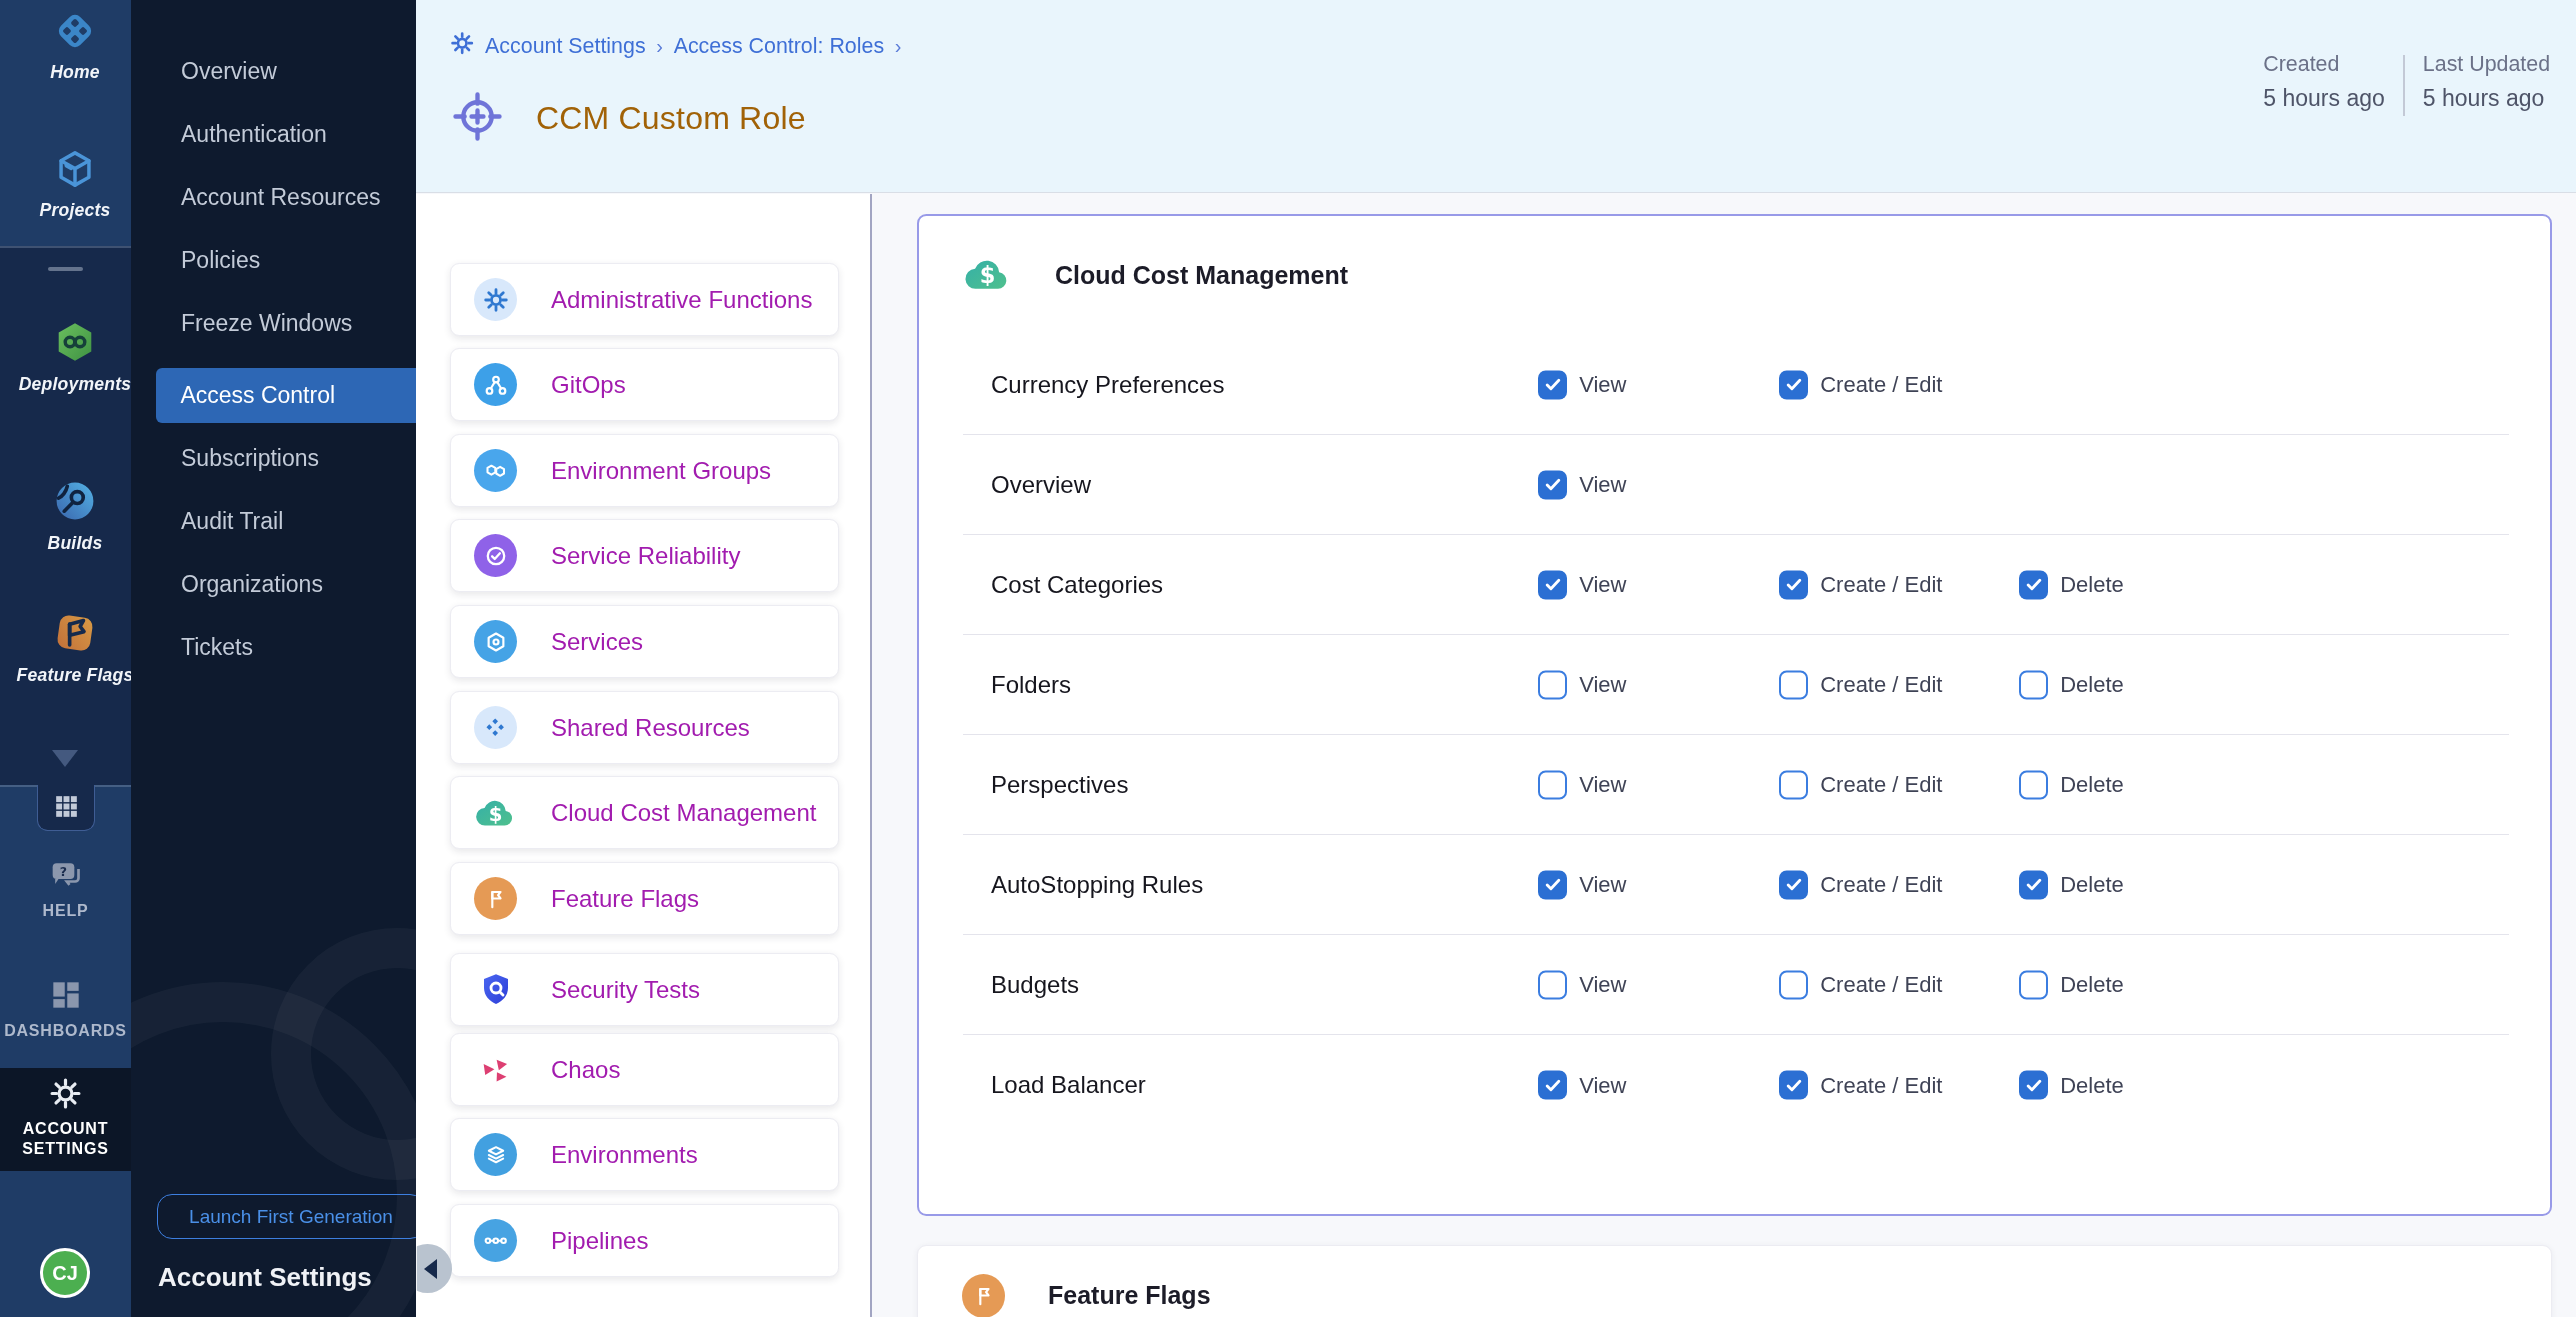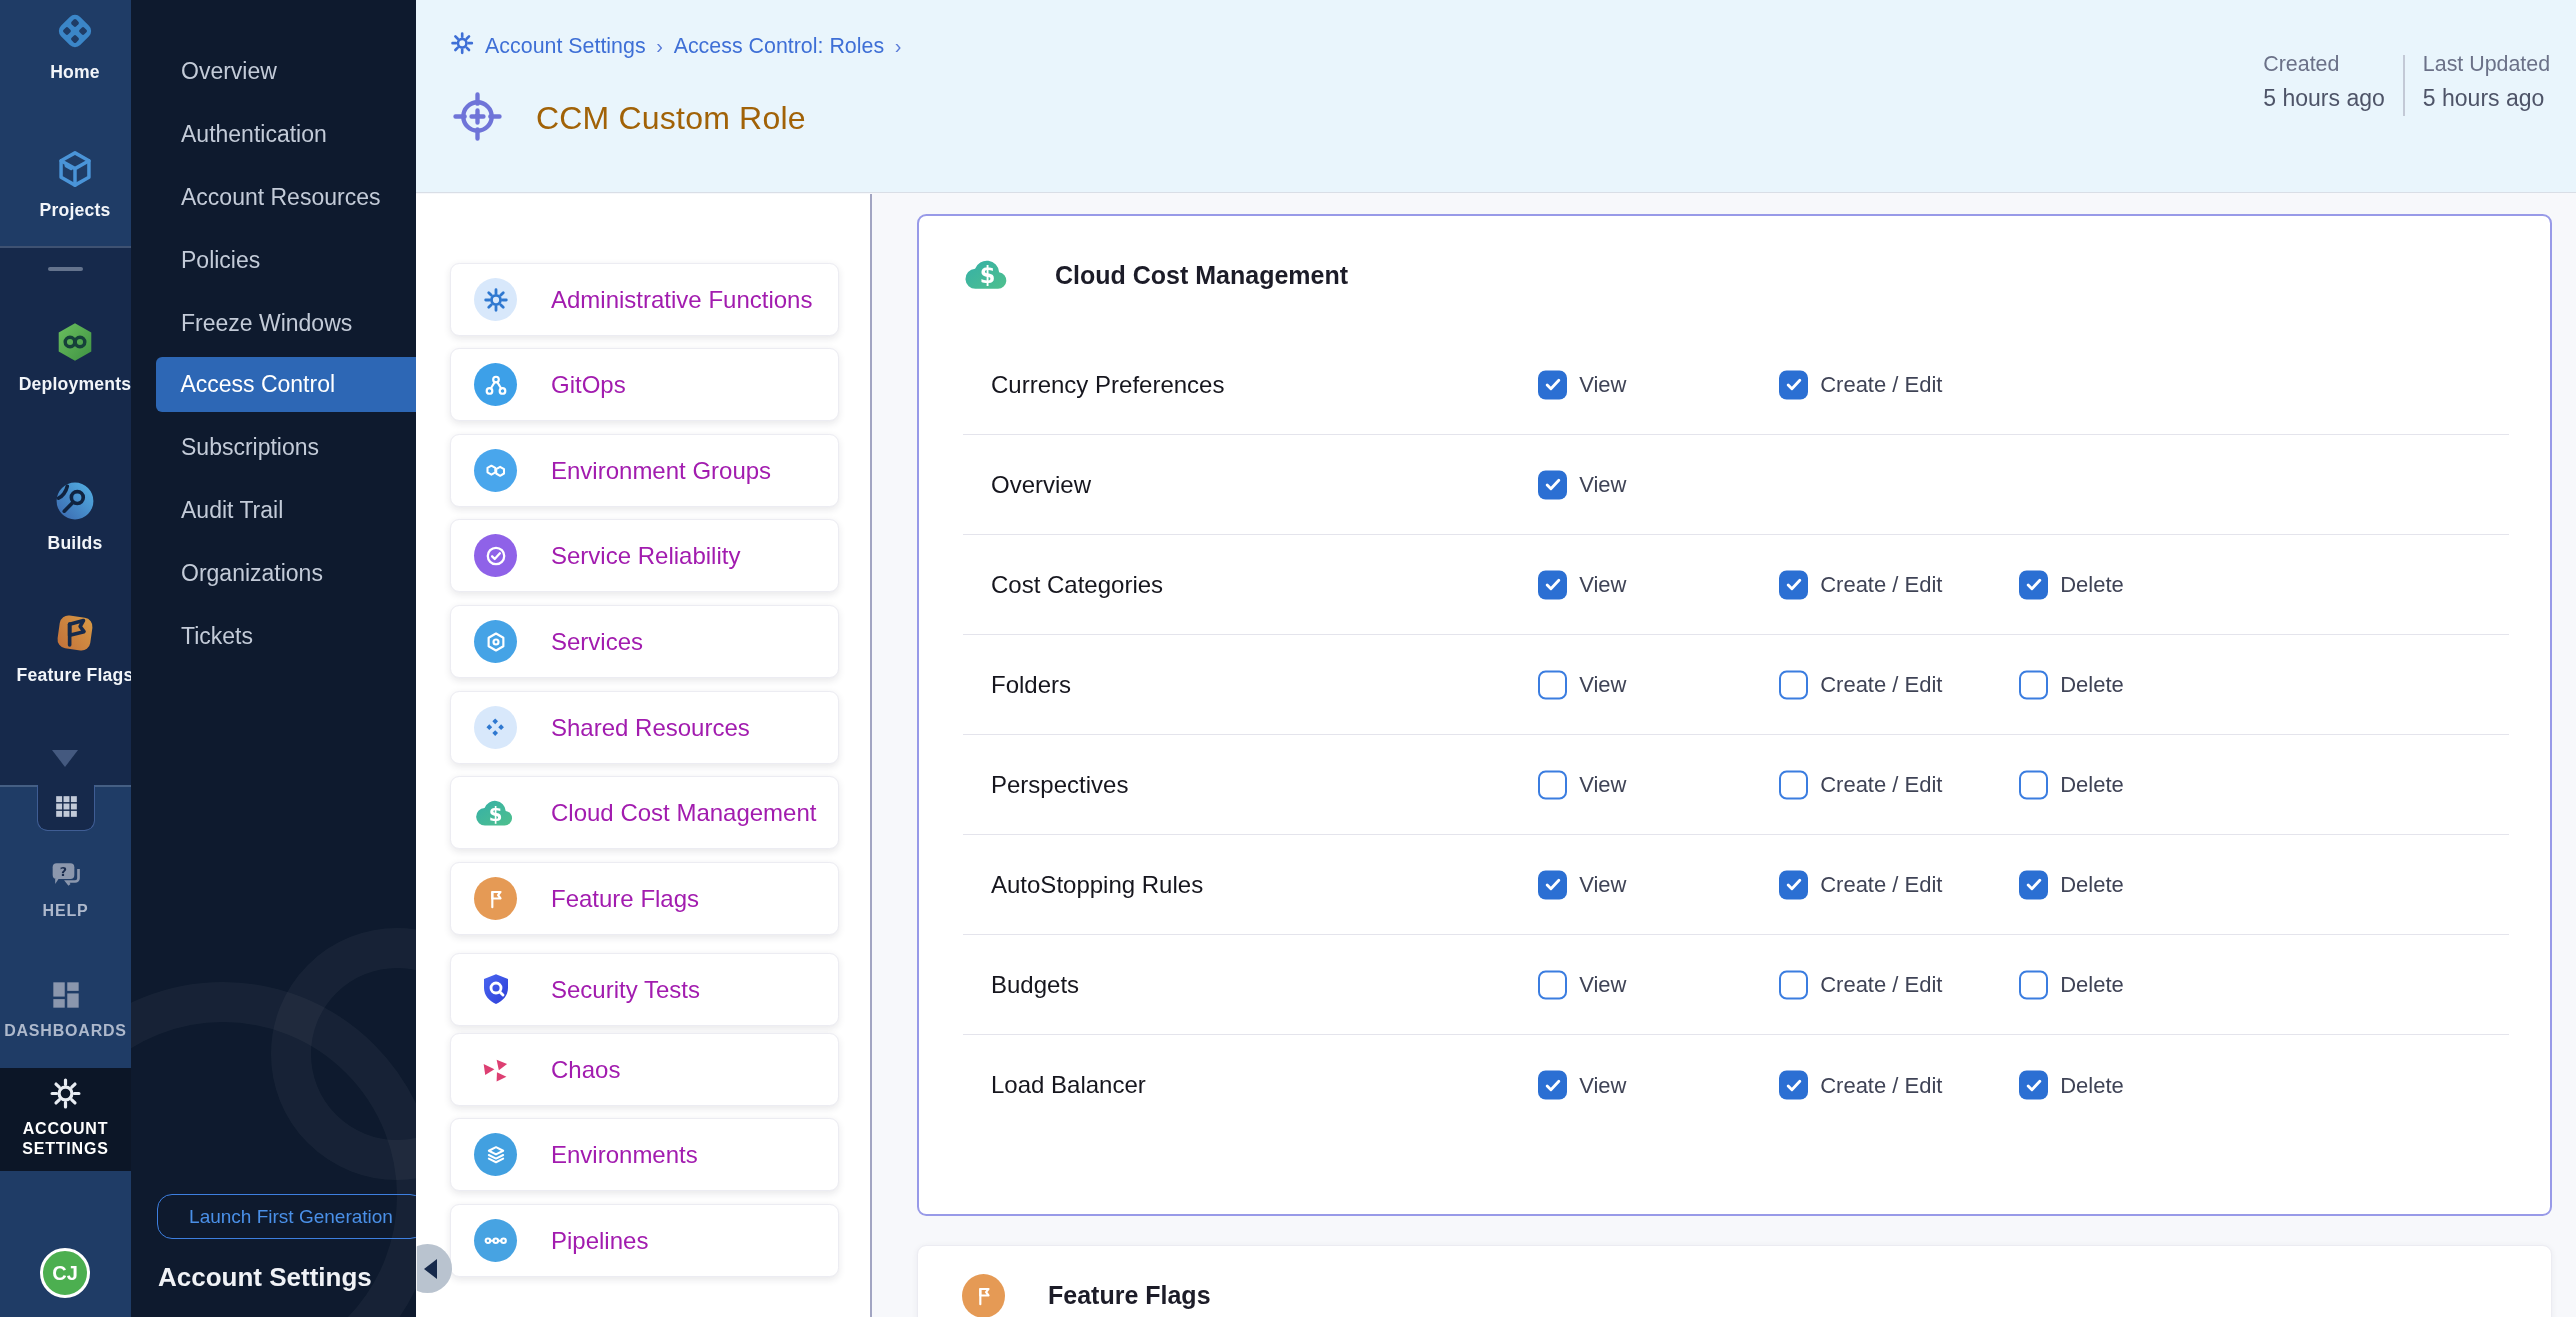--- a/index.html
+++ b/index.html
@@ -7,21 +7,21 @@
     font-family:"Liberation Sans","DejaVu Sans",sans-serif; }
   #app { position:relative; width:2576px; height:1318px; }
 
   
   #module-sidebar { position:absolute; left:0; top:0; width:131px; height:1318px; background:#16294b; }
   .sb-sec { position:absolute; left:0; width:131px; }
   .sb-sec.light { background:#1f3c66; }
   .sb-sec.dark  { background:#16294b; }
   .sb-sec.black { background:#0c1627; }
   .sb-divider { position:absolute; left:0; width:131px; height:1.5px; background:rgba(140,160,190,.35); }
-  .module { position:absolute; left:0; width:150px; text-align:center; color:#fff; }
+  .module { position:absolute; left:0; width:150px; text-align:center; color:#fff;font-style:italic; }
   .module .mlabel { display:block; margin-top:6.1px; font-size:17.6px; font-weight:bold; color:#f2f5f9; letter-spacing:0.2px; }
   .module svg { display:inline-block; }
   .sb-dash { position:absolute; left:48px; width:35px; height:3.8px; border-radius:2.3px; background:#7f8ca3; opacity:.75; }
   .sb-chevron { position:absolute; left:52px; width:0; height:0; border-left:13.8px solid transparent;
     border-right:13.8px solid transparent; border-top:17px solid #44597f; }
   #module-grid-button { position:absolute; left:37px; top:785px; width:58px; height:46px; background:#16294b;
     border:1.5px solid #3f5d94; border-top:none; border-radius:0 0 10.7px 10.7px; display:flex; align-items:center; justify-content:center; cursor:pointer; }
   .util { position:absolute; left:0; width:131px; text-align:center; }
   .util .ulabel { display:block; margin-top:4.6px; font-size:16px; font-weight:bold; color:#aeb9cc; letter-spacing:0.8px; }
   #account-settings-item .ulabel { color:#fff; line-height:1.25; }
@@ -29,21 +29,21 @@
     border:3.1px solid #fff; color:#fff; font-size:20px; font-weight:bold; display:flex; align-items:center; justify-content:center; cursor:pointer; }
 
   
   #settings-nav { position:absolute; left:131px; top:0; width:285px; height:1318px; background:#0e1a2e; overflow:hidden; }
   #settings-nav .ring { position:absolute; border:40px solid rgba(255,255,255,.04); border-radius:50%; }
   #settings-nav .ring.r1 { width:428px; height:428px; left:-122px; bottom:-92px; }
   #settings-nav .ring.r2 { width:252px; height:252px; right:-107px; bottom:138px; }
   #nav-items { position:absolute; top:40px; left:0; width:285px; }
   .nav-item { position:relative; height:63px; display:flex; align-items:center; padding-left:50px;
     font-size:23px; color:#c3cbd8; cursor:pointer; }
-  .nav-item.active { margin-left:25px; padding-left:24.4px; background:#2d67b5; color:#fff; border-radius:6.1px 0 0 6.1px; height:55px; margin-top:2px; margin-bottom:3.8px; }
+  .nav-item.active { margin-left:25px; padding-left:24.4px; background:#2d67b5; color:#fff; border-radius:6.1px 0 0 6.1px; height:55px; margin-top:13px; margin-bottom:3.8px; }
   #launch-first-gen { position:absolute; left:26px; top:1194px; width:268px; height:45px; background:transparent;
     border:1.5px solid #3d7fe0; border-radius:15px; color:#4a90e8; font-size:19px; font-family:inherit; cursor:pointer; }
   #nav-footer-title { position:absolute; left:27px; top:1262px; font-size:26px; font-weight:bold; color:#f0f2f6; }
   #nav-collapse { position:absolute; left:-13.8px; top:1244px; width:49px; height:49px; border-radius:50%; background:#b9c3cf;
     display:flex; align-items:center; justify-content:center; cursor:pointer; }
   #nav-collapse .tri { width:0; height:0; border-top:10px solid transparent; border-bottom:10px solid transparent; border-right:13.8px solid #16294b; margin-right:4.6px; }
 
   
   #page-header { position:absolute; left:416px; top:0; width:2160px; height:193px; background:#e9f5fc; border-bottom:0.8px solid #d9dee6; }
   #breadcrumb { position:absolute; left:34px; top:31px; display:flex; align-items:center; gap:10.7px; font-size:21.4px; }

